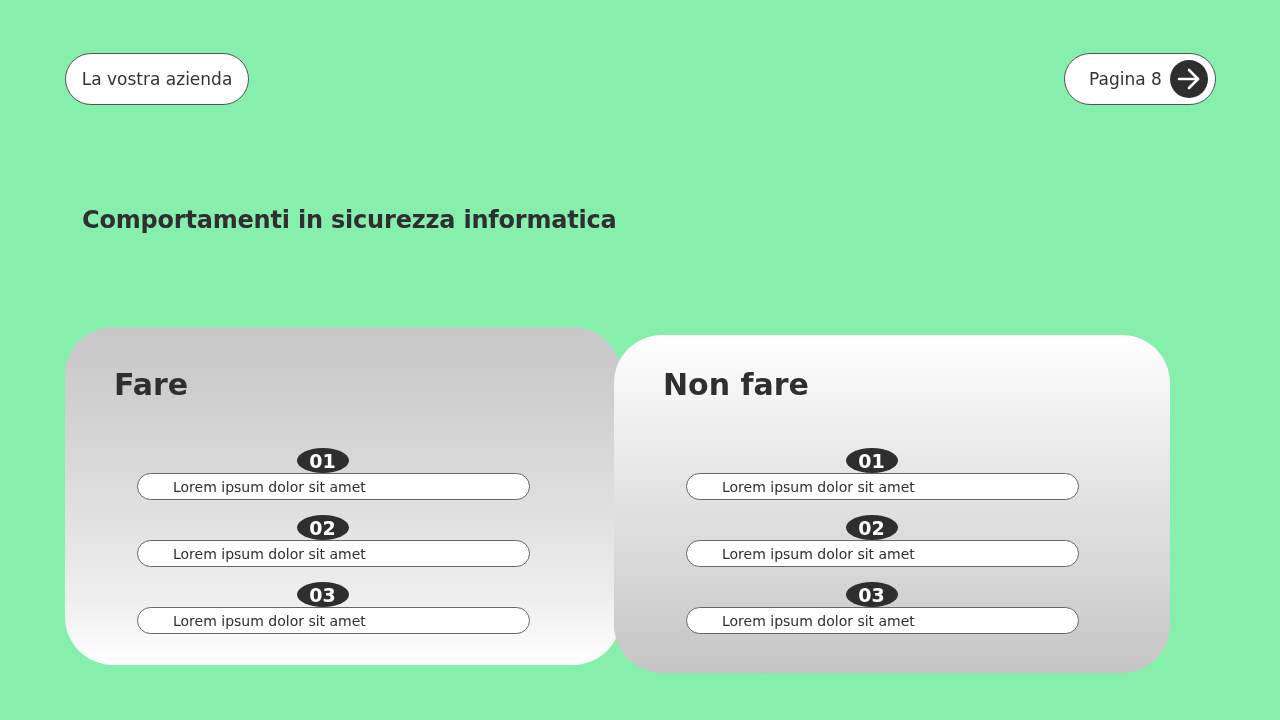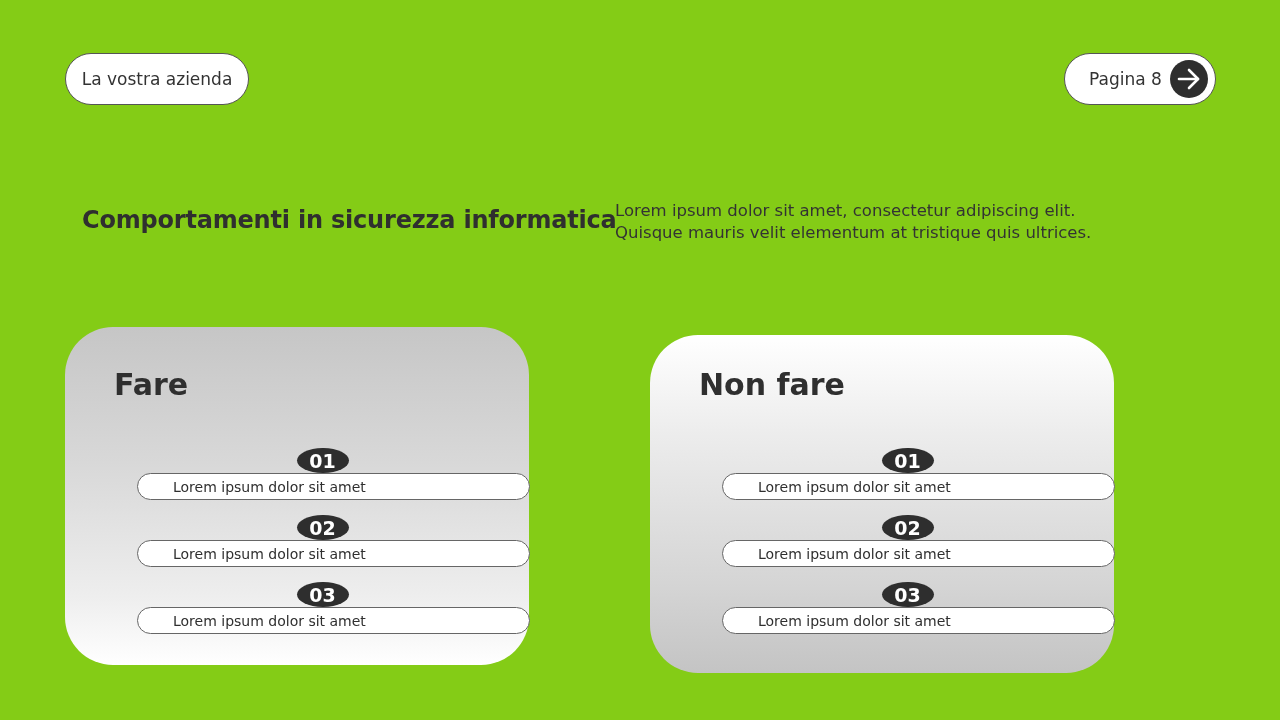--- a/index.html
+++ b/index.html
@@ -1,21 +1,21 @@
 <!DOCTYPE html>
 <html><head>
   <meta charset="utf-8">
   <style>
     * { box-sizing: border-box; margin: 0; padding: 0; }
     html, body {
       width: 1280px; height: 720px; background: #ffffff; overflow: hidden;
       font-family: "DejaVu Sans", "Liberation Sans", sans-serif;
       color: #2f2f2f;
     }
-    .slide { position: relative; width: 1280px; height: 720px; background: #84cc16; }
+    .slide { position: relative; width: 1280px; height: 720px; background: #86efac; }
 
     .pill-btn {
       position: absolute; border: 1px solid #555; border-radius: 26px;
       background: #fff; display: flex; align-items: center;
       font-size: 17px; color: #333; cursor: pointer;
     }
     .company-pill { left: 65px; top: 53px; width: 184px; height: 52px; justify-content: center; }
     .page-pill { left: 1064px; top: 53px; width: 152px; height: 52px; padding-left: 24px; }
     .page-pill .label { margin-right: 8px; text-align: right; }
     .arrow-circle {
@@ -26,26 +26,26 @@
     .title {
       position: absolute; left: 66px; top: 206px; font-size: 24px; font-weight: bold;
       color: #2f2f2f; letter-spacing: -0.2px; margin-left: 16px;
     }
     .desc {
       position: absolute; left: 615px; top: 200px; width: 520px;
       font-size: 16.5px; line-height: 21.5px; color: #333;
     }
 
     .card {
-      position: absolute; width: 464px; height: 338px; border-radius: 48px;
+      position: absolute; width: 556px; height: 338px; border-radius: 48px;
     }
     .card-do { left: 65px; top: 327px;
       background: linear-gradient(to bottom, #c6c6c6 0%, #d8d8d8 40%, #eeeeee 80%, #ffffff 100%);
     }
-    .card-dont { left: 650px; top: 335px;
+    .card-dont { left: 614px; top: 335px;
       background: linear-gradient(to bottom, #ffffff 0%, #ececec 30%, #d4d4d4 75%, #c4c4c4 100%);
       padding-left: 44px;
     }
     .card-heading {
       position: absolute; left: 49px; top: 40px; font-size: 30px; font-weight: bold; color: #2f2f2f;
     }
     .card-dont .card-heading { top: 32px; }
 
     .row { position: absolute; left: 50px; height: 52px; display: flex; align-items: center; flex-direction: column; }
     .num {
@@ -72,24 +72,20 @@
     <span class="label">Pagina 8</span>
     <span class="arrow-circle">
       <svg width="26" height="26" viewBox="0 0 26 26">
         <line x1="3" y1="13" x2="22" y2="13" stroke="#fff" stroke-width="2.6" stroke-linecap="round"></line>
         <polyline points="13,4 22,13 13,22" fill="none" stroke="#fff" stroke-width="2.6" stroke-linecap="round" stroke-linejoin="round"></polyline>
       </svg>
     </span>
   </div>
 
   <h1 class="title">Comportamenti in sicurezza informatica</h1>
-  <div class="desc">
-    <div>Lorem ipsum dolor sit amet, consectetur adipiscing elit.</div>
-    <div>Quisque mauris velit elementum at tristique quis ultrices.</div>
-  </div>
 
   <div class="card card-do">
     <div class="card-heading">Fare</div>
     <div class="row" style="top:121px;">
       <div class="num">01</div>
       <div class="item-pill">Lorem ipsum dolor sit amet</div>
     </div>
     <div class="row" style="top:188px;">
       <div class="num">02</div>
       <div class="item-pill">Lorem ipsum dolor sit amet</div>

